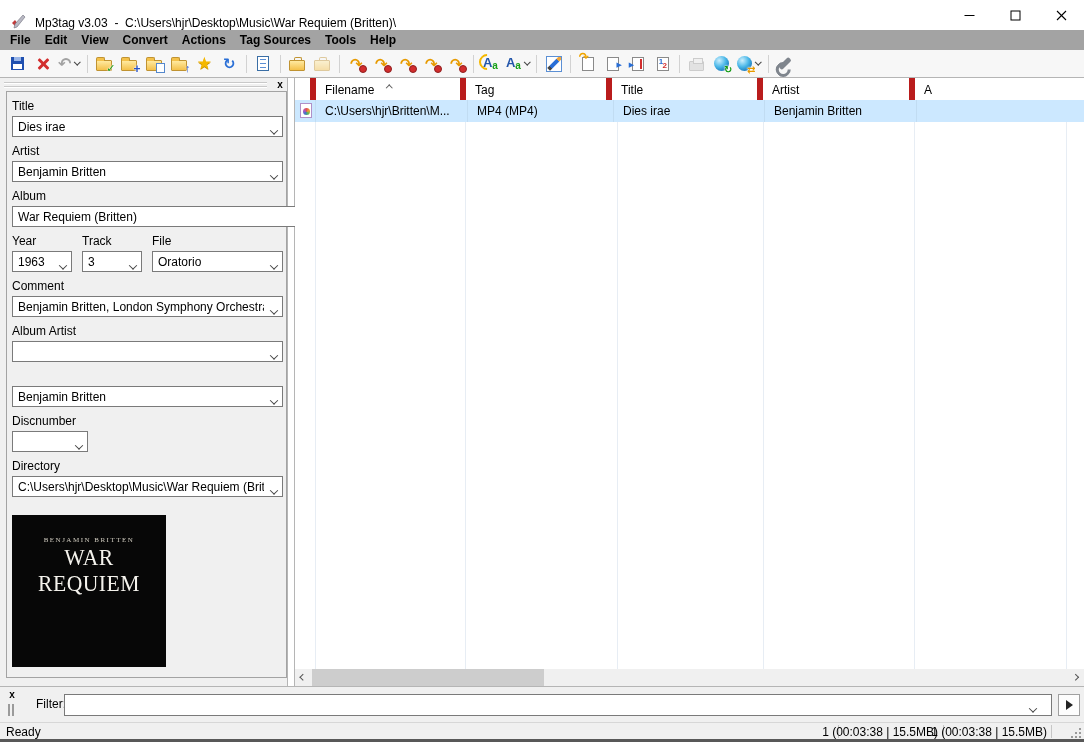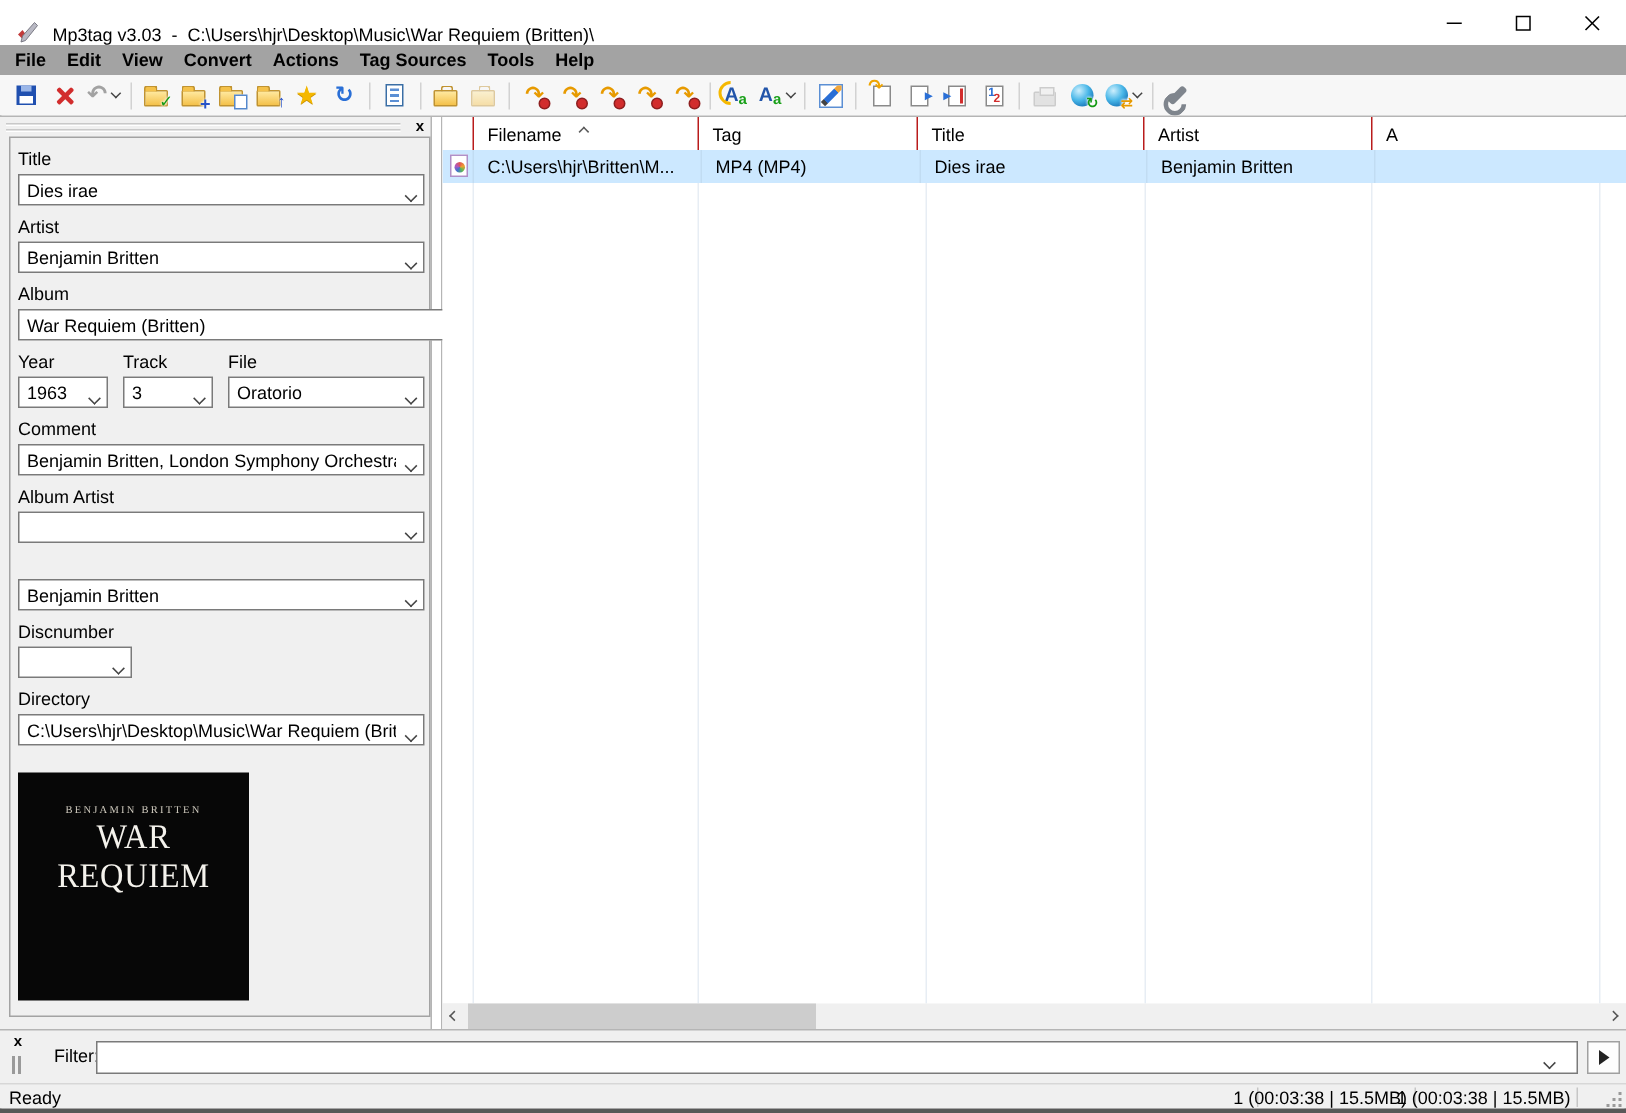--- a/index.html
+++ b/index.html
@@ -90,21 +90,21 @@
   .combo { position:absolute; height:21px; background:#fff; border:1px solid #7a7a7a; display:flex; align-items:center; padding:0 18px 0 5px; white-space:nowrap; overflow:hidden; }
   .combo .val { overflow:hidden; white-space:pre; }
   .combo .cwrap { position:absolute; right:5px; top:7px; }
   .cover { position:absolute; left:12px; top:437px; width:154px; height:152px; background:#070707; overflow:hidden; text-align:center; }
   .cover-artist { margin-top:21px; font-family:"Liberation Serif","DejaVu Serif",serif; font-size:7px; letter-spacing:1.5px; color:#cfcabe; }
   .cover-title { margin-top:1px; font-family:"Liberation Serif","DejaVu Serif",serif; font-size:23px; letter-spacing:0.5px; color:#f4f2ec; transform:scaleX(.94); transform-origin:center; }
   .cover-info { position:absolute; left:168px; top:440px; width:100px; text-align:center; line-height:15px; }
 
   
   .list-header { position:absolute; left:0; top:0; right:0; height:22px; background:#fff; display:flex; }
-  .hcell { height:22px; border-right:1px solid #b91c1c; padding:5px 0 0 9px; font-size:12px; white-space:nowrap; overflow:hidden; flex:0 0 auto; }
+  .hcell { height:22px; border-right:6px solid #b91c1c; padding:5px 0 0 9px; font-size:12px; white-space:nowrap; overflow:hidden; flex:0 0 auto; }
   .hcell.last { flex:1; border-right:none; }
   .sort-chv { position:absolute; top:1px; }
   .list-body { position:absolute; left:0; top:22px; right:0; bottom:17px; background:#fff; }
   .gridline { position:absolute; top:0; bottom:0; width:1px; background:#e7edf4; }
   .lrow { position:absolute; left:0; top:0; right:0; height:22px; background:#cce8ff; display:flex; }
   .lcell { height:22px; padding:4px 0 0 9px; white-space:nowrap; overflow:hidden; border-right:1px solid rgba(0,0,0,.05); flex:0 0 auto; }
   .lcell.icon-cell { padding:3px 0 0 5px; }
   .lcell.last { flex:1; border-right:none; }
   .file-icon { display:inline-block; position:relative; width:12px; height:15px; background:#fff; border:1px solid #b090c8; }
   .file-icon::after { content:""; position:absolute; left:1.5px; top:4px; width:7px; height:7px; border-radius:50%; background:conic-gradient(#e05555,#f0a030,#58b858,#4070d0,#b058c0,#e05555); }

